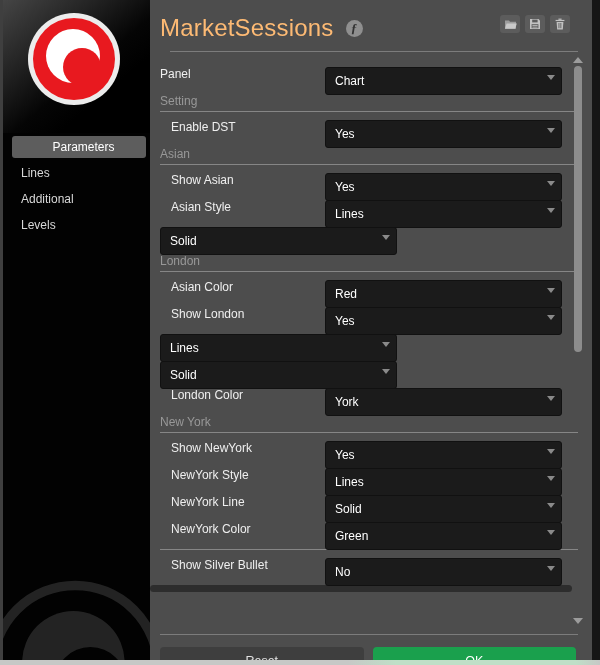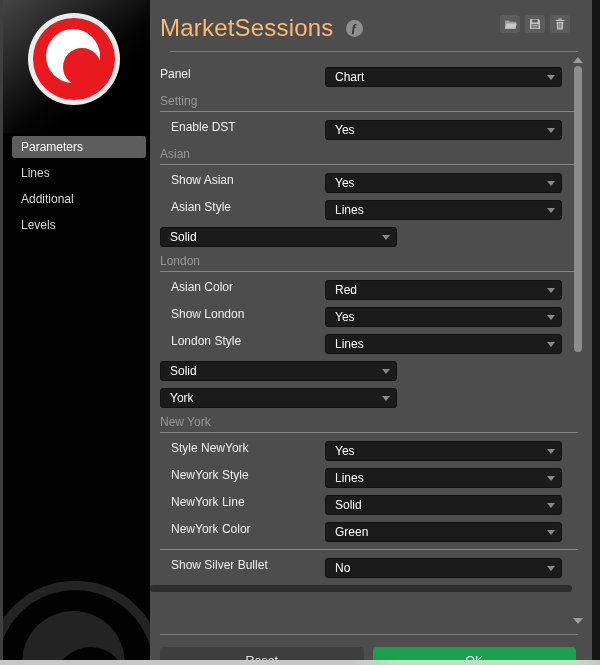--- a/index.html
+++ b/index.html
@@ -16,42 +16,42 @@
   .bottom-strip{position:absolute;left:0;top:660px;width:600px;height:5px;z-index:30;
     background:linear-gradient(90deg,#c6c8c6 0%,#c6c8c6 58%,#bfdfc7 66%,#bfdfc7 96%,#c6c8c6 100%);}
 
   
   .sidebar{position:absolute;left:3px;top:0;width:147px;height:660px;background:var(--sidebar-bg);overflow:hidden;}
   .logo-box{position:absolute;left:0;top:0;width:147px;height:133px;
     background:linear-gradient(140deg,#454545 0%,#232323 30%,#050505 55%,#000 70%);}
   .tabs{position:absolute;left:9px;top:136px;width:134px;}
   .tab{height:22px;line-height:22px;padding-left:9px;margin-bottom:4px;border-radius:3px;
     font-size:12px;color:#d8d8d8;cursor:default;}
-  .tab.active{background:#5d5d5d;color:#fff;}
+  .tab.active{background:#5d5d5d;color:#fff;text-align:center;}
   .watermark{position:absolute;left:-63px;top:556px;}
 
   
   .main{position:absolute;left:150px;top:0;width:442px;height:660px;background:var(--panel-bg);}
   .mheader{position:relative;padding:14px 0 0 10px;}
   .title-row{display:flex;align-items:center;gap:12px;}
   .title{font-size:24px;color:#fdba74;letter-spacing:.2px;}
   .fx-icon{display:inline-block;width:17px;height:17px;border-radius:50%;background:#8f8f8f;
     color:#333;font-family:"Liberation Serif",serif;font-style:italic;font-weight:bold;
     font-size:13px;line-height:16px;text-align:center;}
   .hdr-buttons{position:absolute;right:22px;top:15px;display:flex;gap:5px;}
   .hdr-btn{width:20px;height:18px;border-radius:3px;background:#5c5c5c;border:none;
     display:flex;align-items:center;justify-content:center;cursor:pointer;}
   .title-divider{height:1px;background:#7c7c7c;margin:9px 14px 0 10px;}
 
   
   .content{padding:15px 30px 0 10px;}
   .row.field{display:flex;align-items:flex-start;height:20px;margin-bottom:7px;}
   .row-label{flex:0 0 165px;font-size:12px;color:#efefef;}
   .row.field.indent .row-label{padding-left:11px;}
-  .dropdown{position:relative;width:237px;height:20px;background:var(--dropdown-bg);
+  .dropdown{position:relative;width:237px;height:28px;background:var(--dropdown-bg);
     border:1px solid #111;border-radius:3px;display:flex;align-items:center;cursor:pointer;}
   .dd-value{padding-left:9px;font-size:12px;color:#fff;}
   .dd-arrow{position:absolute;right:6px;top:7px;width:0;height:0;
     border-left:4px solid transparent;border-right:4px solid transparent;border-top:5px solid #8a8a8a;}
   .row.section{margin-bottom:8px;}
   .section-label{display:block;font-size:12px;line-height:14px;color:#989898;}
   .section-divider{height:1px;background:#868686;margin:3px -16px 0 0;}
 
   
   .hbar{height:7px;border-radius:4px;background:#2d2d2d;margin:3px -10px 0 -10px;}
@@ -199,44 +199,44 @@
           </div>
         </div>
         <div class="row field indent">
           <span class="row-label">Show London</span>
           <div class="dropdown">
             <span class="dd-value">Yes</span>
             <span class="dd-arrow"></span>
           </div>
         </div>
         <div class="row field indent">
-          <span class="row-label">London Style</span>
           <div class="dropdown">
             <span class="dd-value">Lines</span>
             <span class="dd-arrow"></span>
           </div>
         </div>
         <div class="row field indent">
           <div class="dropdown">
             <span class="dd-value">Solid</span>
             <span class="dd-arrow"></span>
           </div>
         </div>
         <div class="row field indent">
+          <span class="row-label">London Color</span>
           <div class="dropdown">
             <span class="dd-value">York</span>
             <span class="dd-arrow"></span>
           </div>
         </div>
         <div class="row section">
           <span class="section-label">New York</span>
           <div class="section-divider"></div>
         </div>
         <div class="row field indent">
-          <span class="row-label">Style NewYork</span>
+          <span class="row-label">Show NewYork</span>
           <div class="dropdown">
             <span class="dd-value">Yes</span>
             <span class="dd-arrow"></span>
           </div>
         </div>
         <div class="row field indent">
           <span class="row-label">NewYork Style</span>
           <div class="dropdown">
             <span class="dd-value">Lines</span>
             <span class="dd-arrow"></span>

